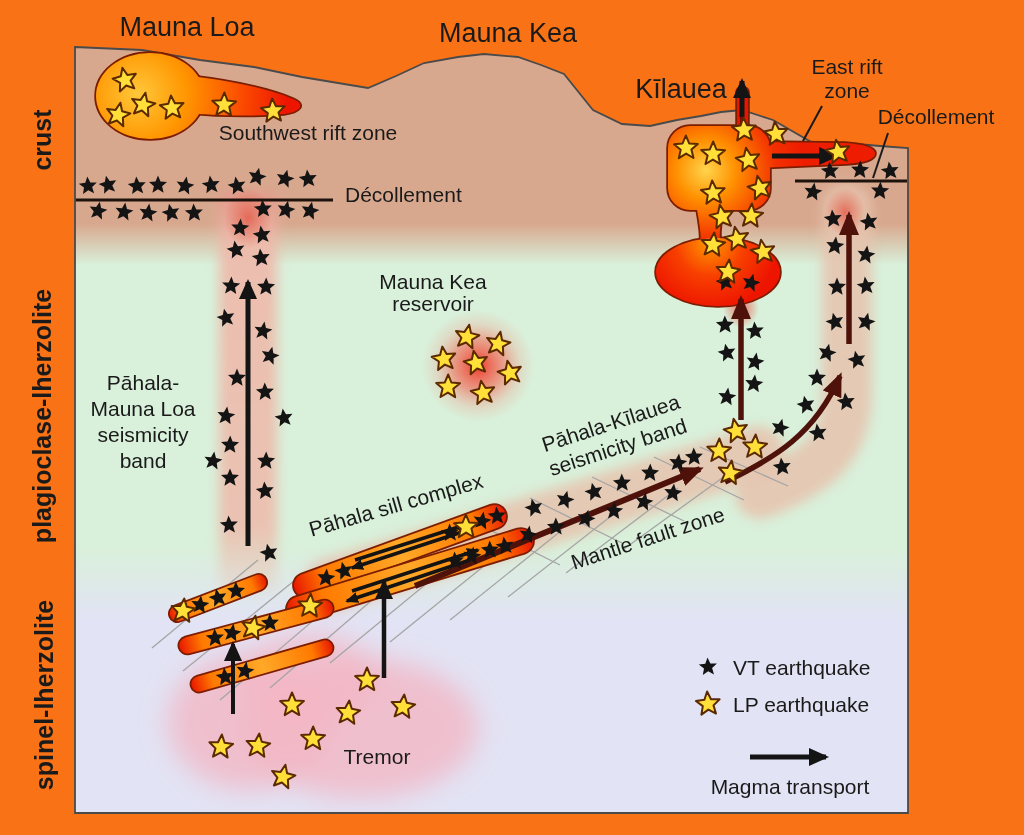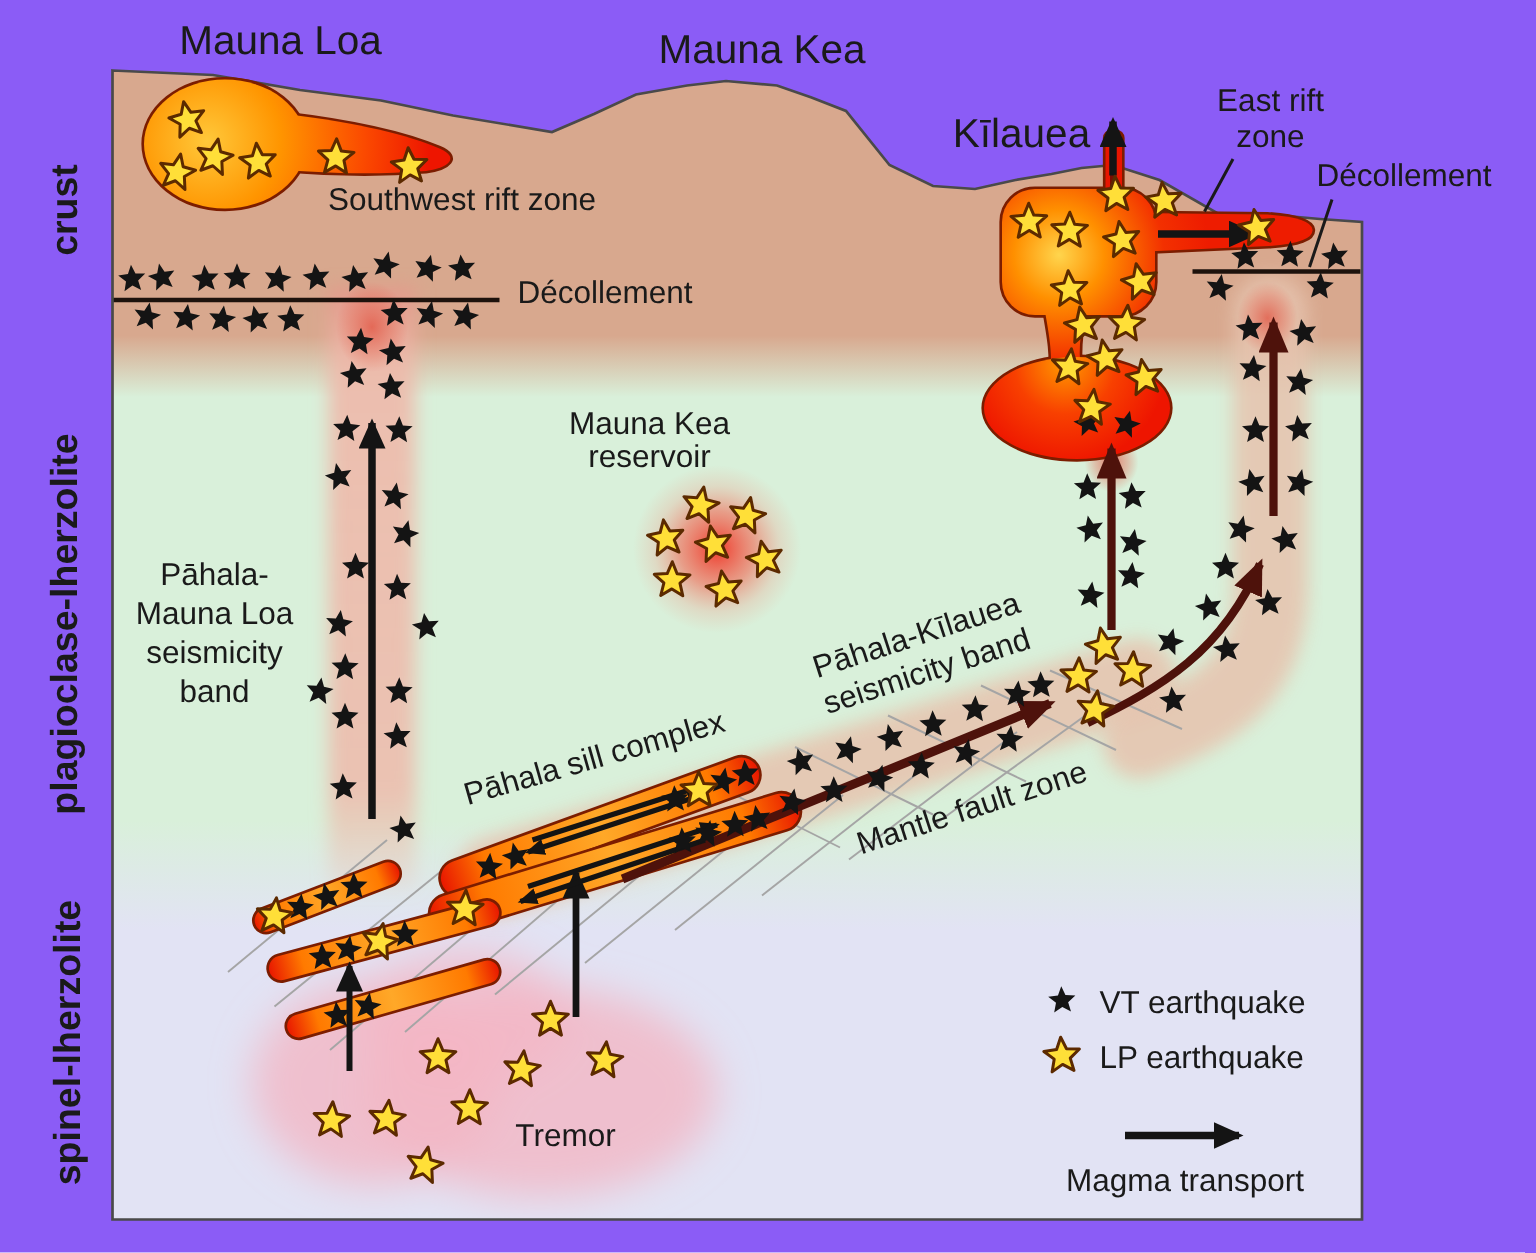--- a/index.html
+++ b/index.html
@@ -1,16 +1,16 @@
 <!DOCTYPE html>
 <html><head>
 <meta charset="utf-8">
 <style>
   html,body{margin:0;padding:0;background:#ffffff;}
-  .stage{position:relative;width:1024px;height:835px;background:#8b5cf6;overflow:hidden;}
+  .stage{position:relative;width:1024px;height:835px;background:#f97316;overflow:hidden;}
   svg{display:block;}
   text{font-family:"Liberation Sans","DejaVu Sans",sans-serif;fill:#1a1a1a;}
   .t-title{font-size:27px;}
   .t-label{font-size:21px;}
   .t-layer{font-size:25px;font-weight:700;}
 </style>
 </head>
 <body>
 
 <div class="stage">

